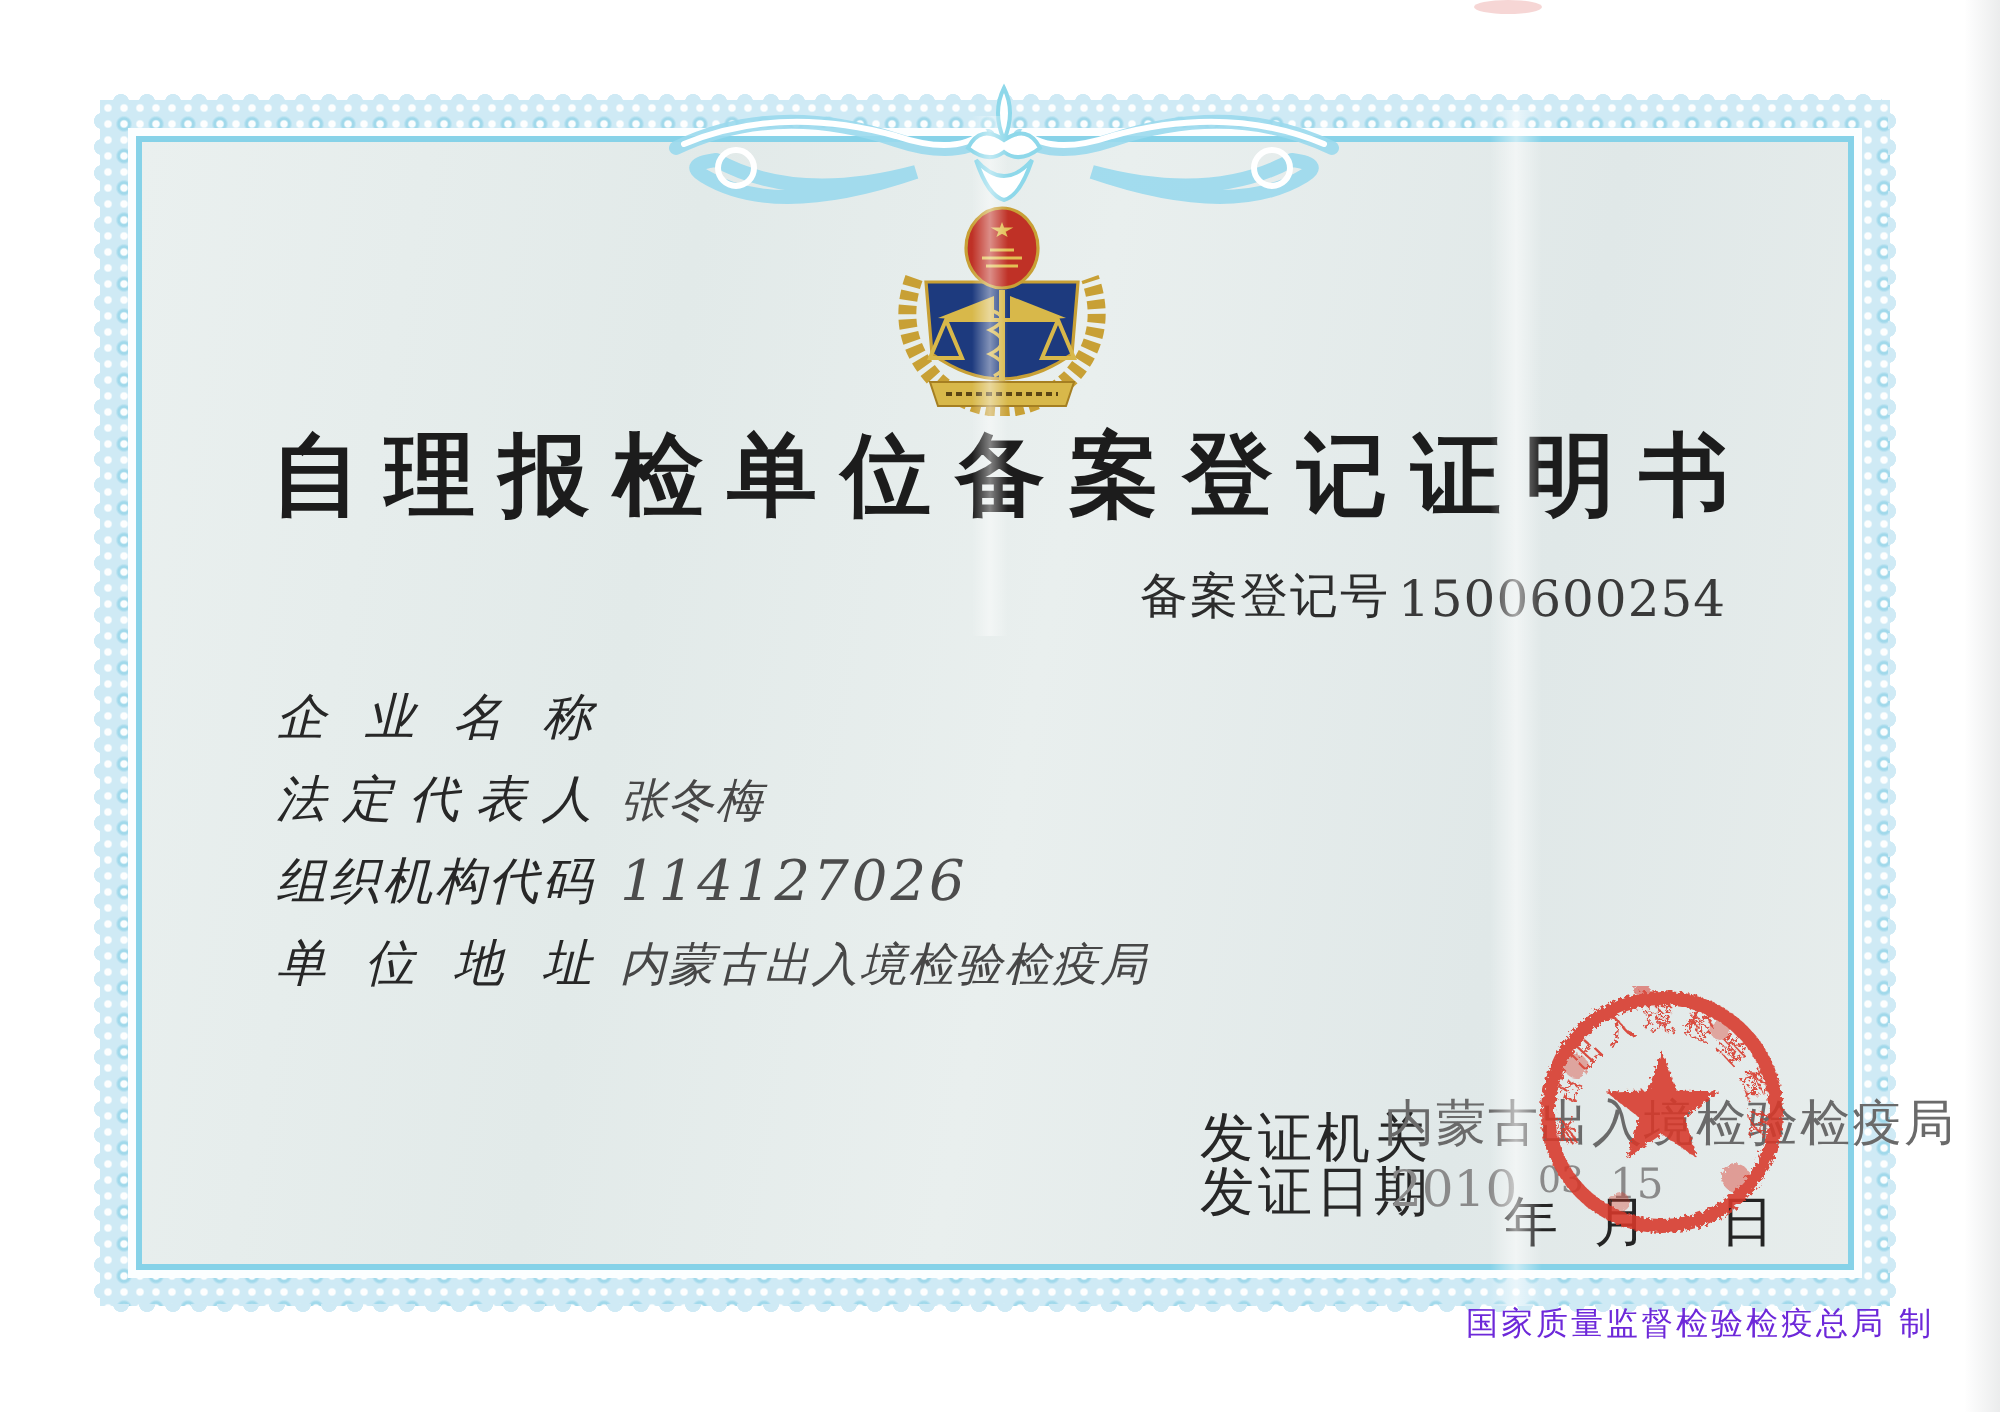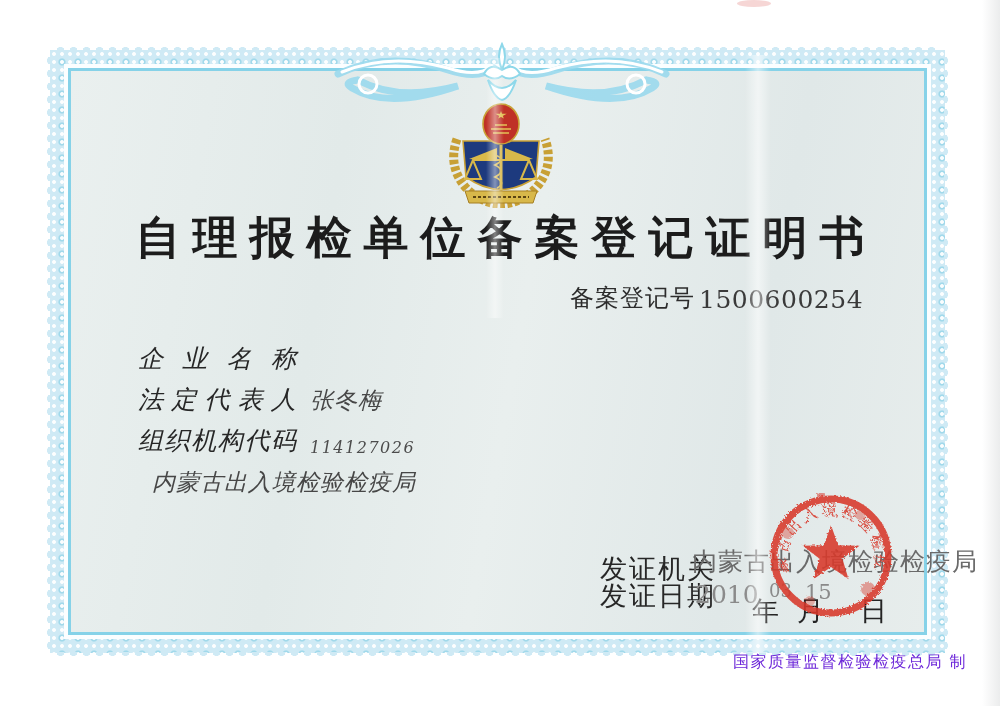--- a/index.html
+++ b/index.html
@@ -43,21 +43,21 @@
   .title{position:absolute;left:0;top:208px;width:100%;text-align:center;
         font-family:"DejaVu Sans","Liberation Sans",sans-serif;font-weight:bold;
         font-size:45px;letter-spacing:12px;text-indent:12px;color:#1c1c1c;}
   .regline{position:absolute;left:570px;top:282px;display:flex;align-items:flex-end;}
   .regline .lab{font-size:24px;color:#2c2c2c;letter-spacing:1px;}
   .regline .num{font-size:25px;color:#3a3a3a;margin-left:4px;letter-spacing:0.5px;}
   .fields{position:absolute;left:138px;top:334px;}
   .frow{display:flex;align-items:flex-end;height:41px;font-style:italic;}
   .flabel{width:158px;font-size:25px;color:#272727;text-align:justify;text-align-last:justify;letter-spacing:0;}
   .fvalue{margin-left:14px;font-size:23px;color:#474747;letter-spacing:1px;white-space:nowrap;}
-  .fvalue.numv{font-size:16px;color:#4c4c4c;letter-spacing:1.5px;}
+  .fvalue.numv{font-size:28px;color:#4c4c4c;letter-spacing:1.5px;}
   .issue-label{position:absolute;font-size:27px;color:#272727;letter-spacing:2px;}
   .auth-label{left:600px;top:551px;}
   .date-label{left:600px;top:578px;}
   .auth-value{position:absolute;left:692px;top:545px;font-size:25px;color:#6a6a6a;letter-spacing:1px;}
   .daterow{position:absolute;left:695px;top:580px;width:230px;height:38px;}
   .daterow span{position:absolute;}
   .d-num{font-size:25px;color:#8a8a8a;top:0;}
   .d-unit{font-size:27px;color:#242424;top:13px;}
   .dy{left:0;} .du1{left:57px;} .dm{left:74px;font-size:18px;} .du2{left:102px;}
   .dd{left:110px;font-size:21px;} .du3{left:165px;}
@@ -142,20 +142,21 @@
     </div>
     <div class="frow">
       <span class="flabel">法定代表人</span>
       <span class="fvalue">张冬梅</span>
     </div>
     <div class="frow">
       <span class="flabel">组织机构代码</span>
       <span class="fvalue numv">114127026</span>
     </div>
     <div class="frow">
+      <span class="flabel">单位地址</span>
       <span class="fvalue">内蒙古出入境检验检疫局</span>
     </div>
   </div>
 
   <div class="issue-label auth-label">发证机关</div>
   <div class="auth-value">内蒙古出入境检验检疫局</div>
   <div class="issue-label date-label">发证日期</div>
   <div class="daterow">
     <span class="d-num dy">2010</span>
     <span class="d-unit du1">年</span>

